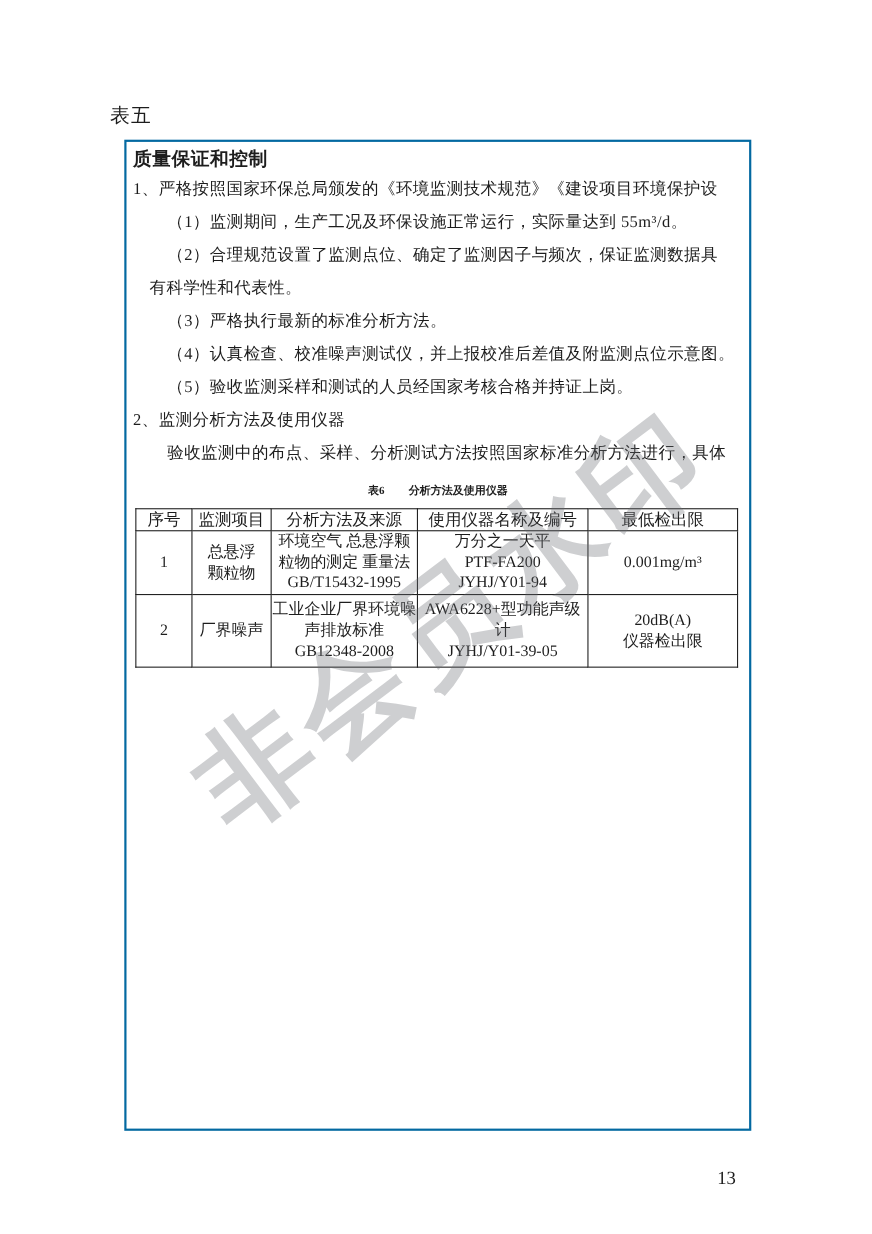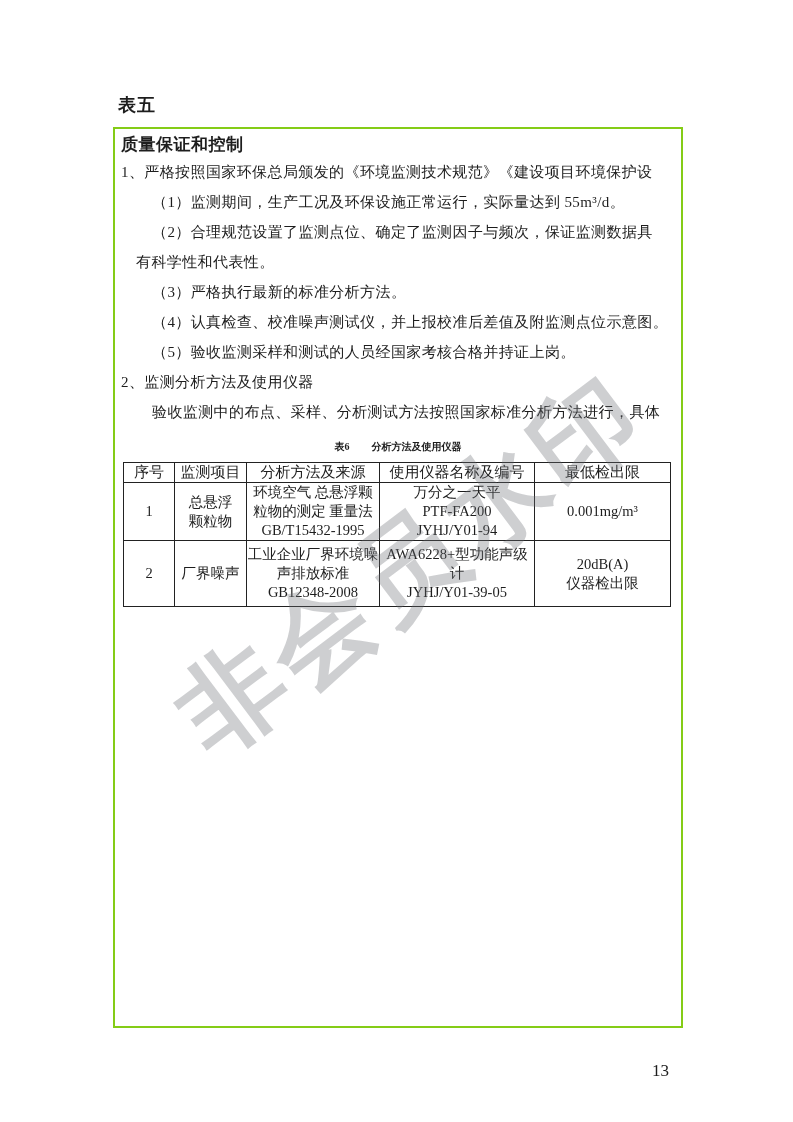--- a/index.html
+++ b/index.html
@@ -7,28 +7,28 @@
     width:793px; height:1122px;
     background:#ffffff;
     position:relative;
     font-family:"Liberation Serif","DejaVu Serif",serif;
     color:#1d1d1d;
     overflow:hidden;
   }
   .page { position:absolute; inset:0; }
 
   .page-label {
-    position:absolute; left:118px; top:93px;
-    font-size:18px; font-weight:bold; letter-spacing:1px;
+    position:absolute; left:100px; top:93px;
+    font-size:18px; font-weight:normal; letter-spacing:1px;
   }
 
   .panel {
     position:absolute; left:113px; top:127px;
     width:554px; height:893px;
-    border:2px solid #84cc16;
+    border:2px solid #0369a1;
     padding:4px 6px 0 6px;
   }
   .panel-title {
     font-size:17px; font-weight:bold; line-height:24px; letter-spacing:0.5px;
   }
   .bline {
     font-size:15px; line-height:30px; letter-spacing:0.4px;
     white-space:nowrap;
   }
   .ind1 { padding-left:15px; }

